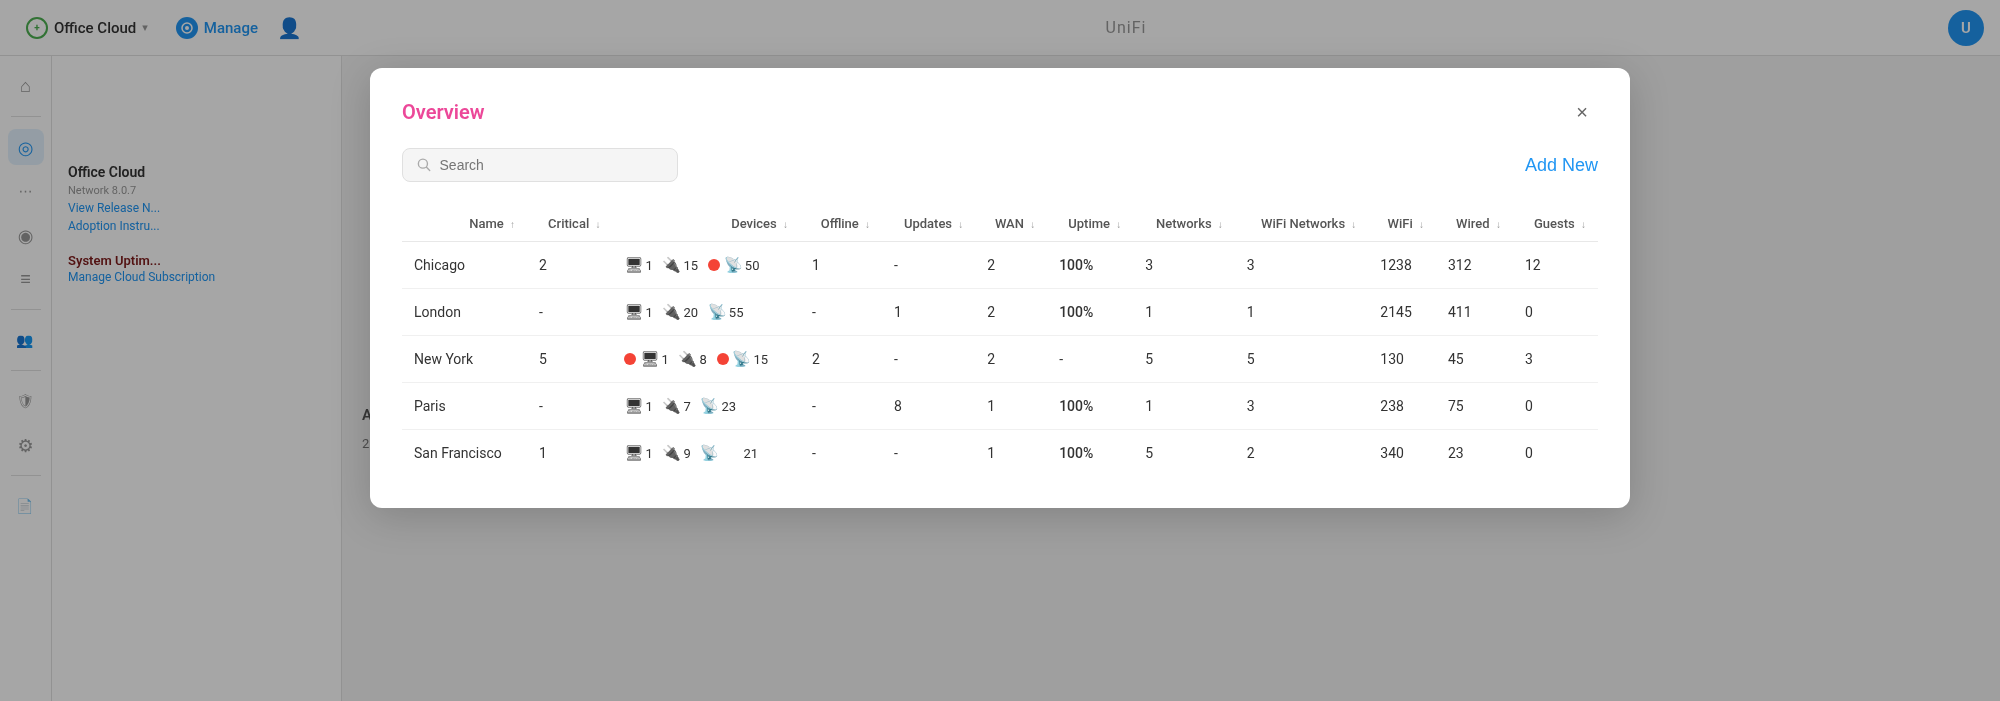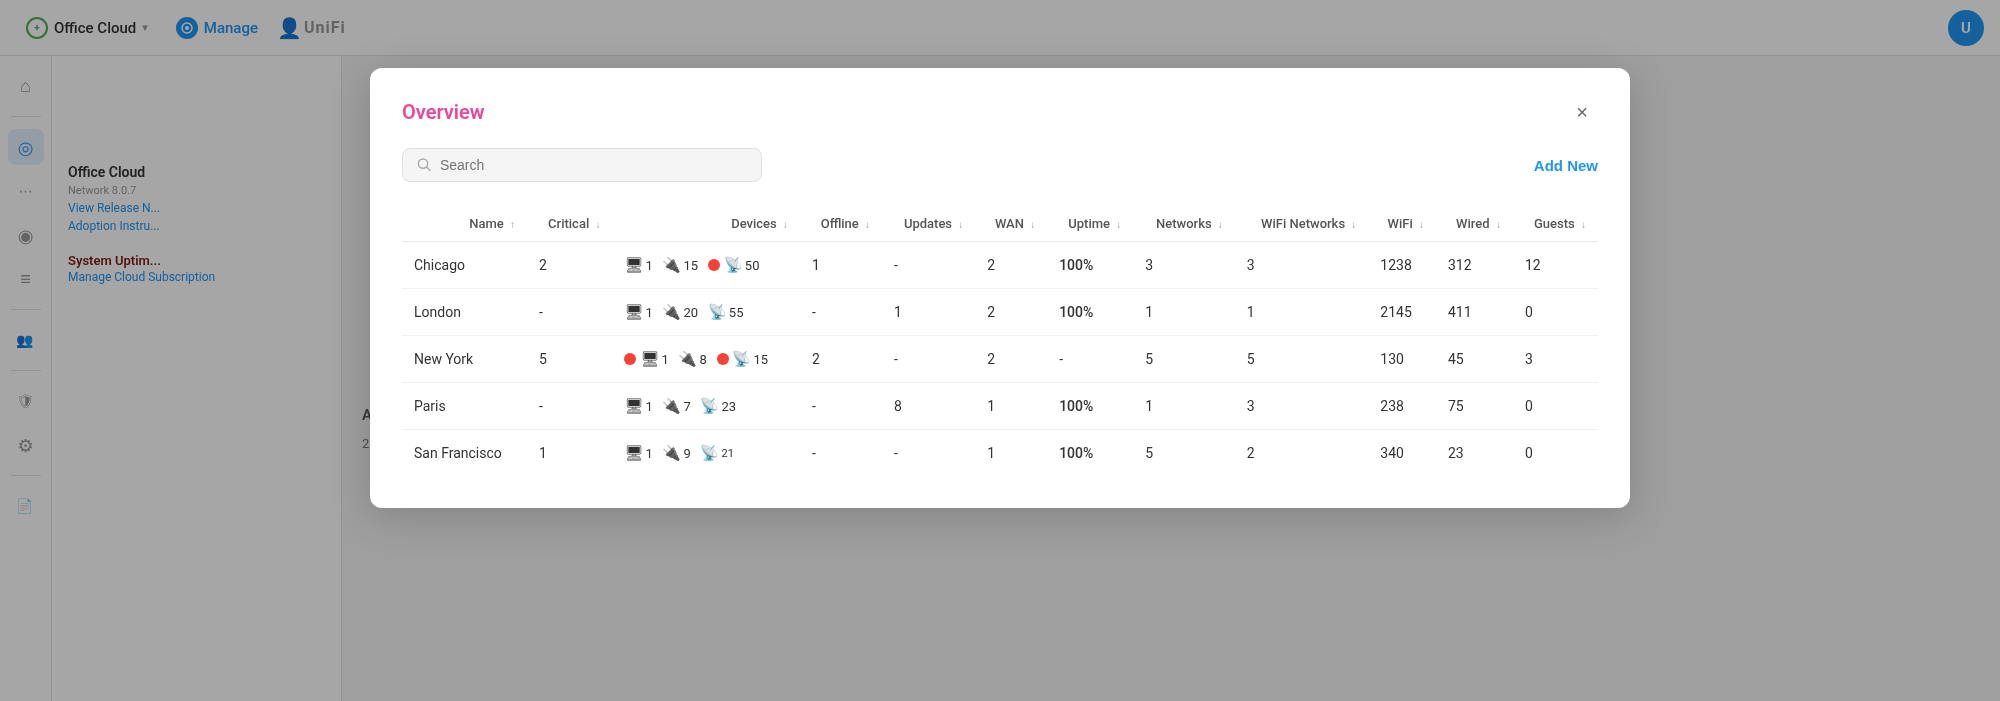--- a/index.html
+++ b/index.html
@@ -81,23 +81,24 @@
       align-items: center;
       justify-content: center;
     }
     .network-icon svg {
       width: 14px;
       height: 14px;
       fill: white;
     }
     .topbar-center {
       flex: 1;
+      text-align: center;
       font-size: 16px;
       color: #999;
-      font-weight: 700;
+      font-weight: 400;
       letter-spacing: 1px;
     }
     .topbar-right {
       display: flex;
       align-items: center;
     }
     .user-avatar {
       width: 36px;
       height: 36px;
       border-radius: 50%;
@@ -290,36 +291,36 @@
       margin-bottom: 24px;
     }
     .search-box {
       display: flex;
       align-items: center;
       gap: 8px;
       background: #f5f5f5;
       border: 1px solid #e0e0e0;
       border-radius: 8px;
       padding: 8px 14px;
-      width: 360px;
+      width: 276px;
     }
     .search-box input {
       border: none;
       background: transparent;
       outline: none;
       font-size: 14px;
       color: #999;
       width: 100%;
     }
     .add-new-btn {
       background: transparent;
       border: none;
       color: #2196F3;
-      font-size: 15px;
-      font-weight: 700;
+      font-size: 18px;
+      font-weight: 400;
       cursor: pointer;
     }
 
     
     .overview-table {
       width: 100%;
       border-collapse: collapse;
       font-size: 14px;
     }
     .overview-table thead tr {
@@ -611,21 +612,21 @@
         <span style="font-size:15px;">🖥</span>
         <span style="font-size:13px;">1</span>
       </span>
       <span style="display:inline-flex;align-items:center;gap:2px;">
         <span style="font-size:15px;">🔌</span>
         <span style="font-size:13px;">9</span>
       </span>
       <span style="display:inline-flex;align-items:center;gap:2px;">
 
         <span style="font-size:15px;">📡</span>
-        <span style="font-size:11px;">21</span>
+        <span style="font-size:13px;margin-left:22px;">21</span>
       </span>
     </span>
   </td>
           <td class="dash">-</td>
           <td class="dash">-</td>
           <td>1</td>
           <td class="uptime-green">100%</td>
           <td>5</td>
           <td>2</td>
           <td>340</td>

